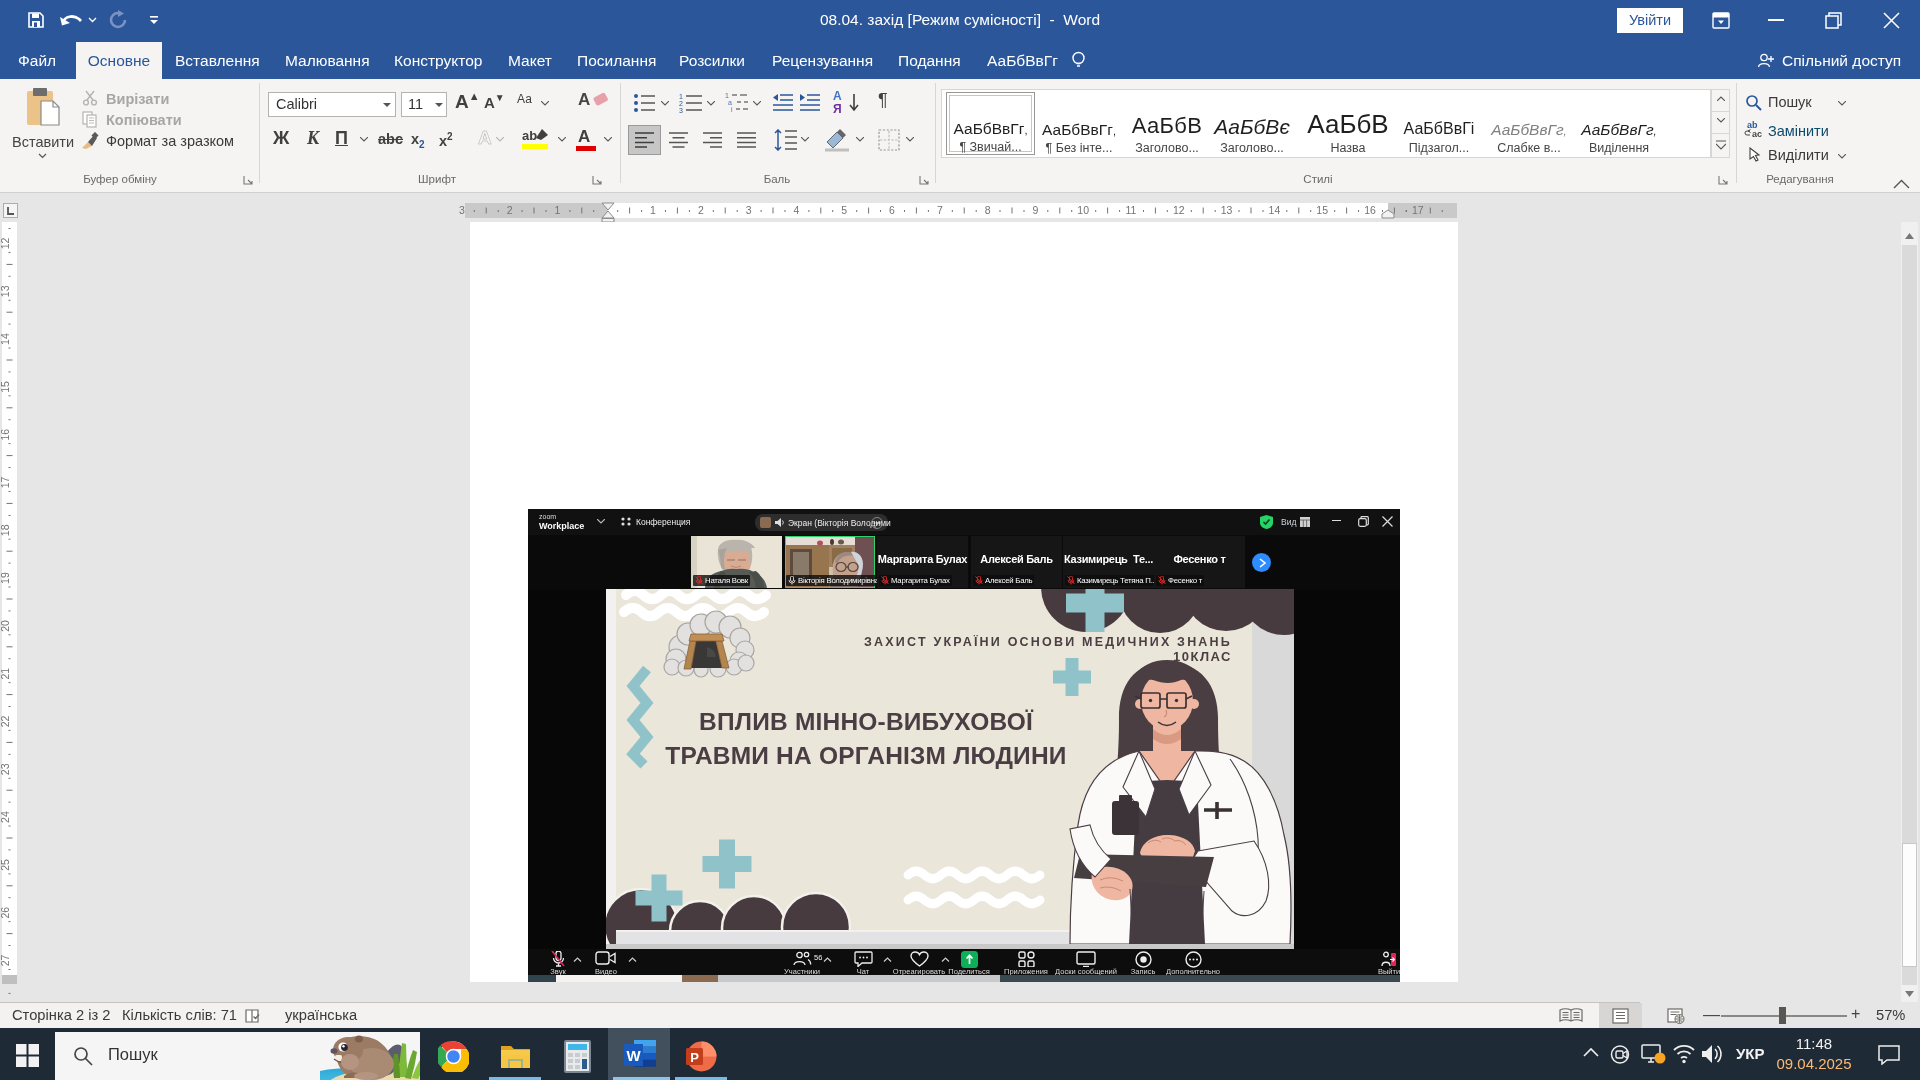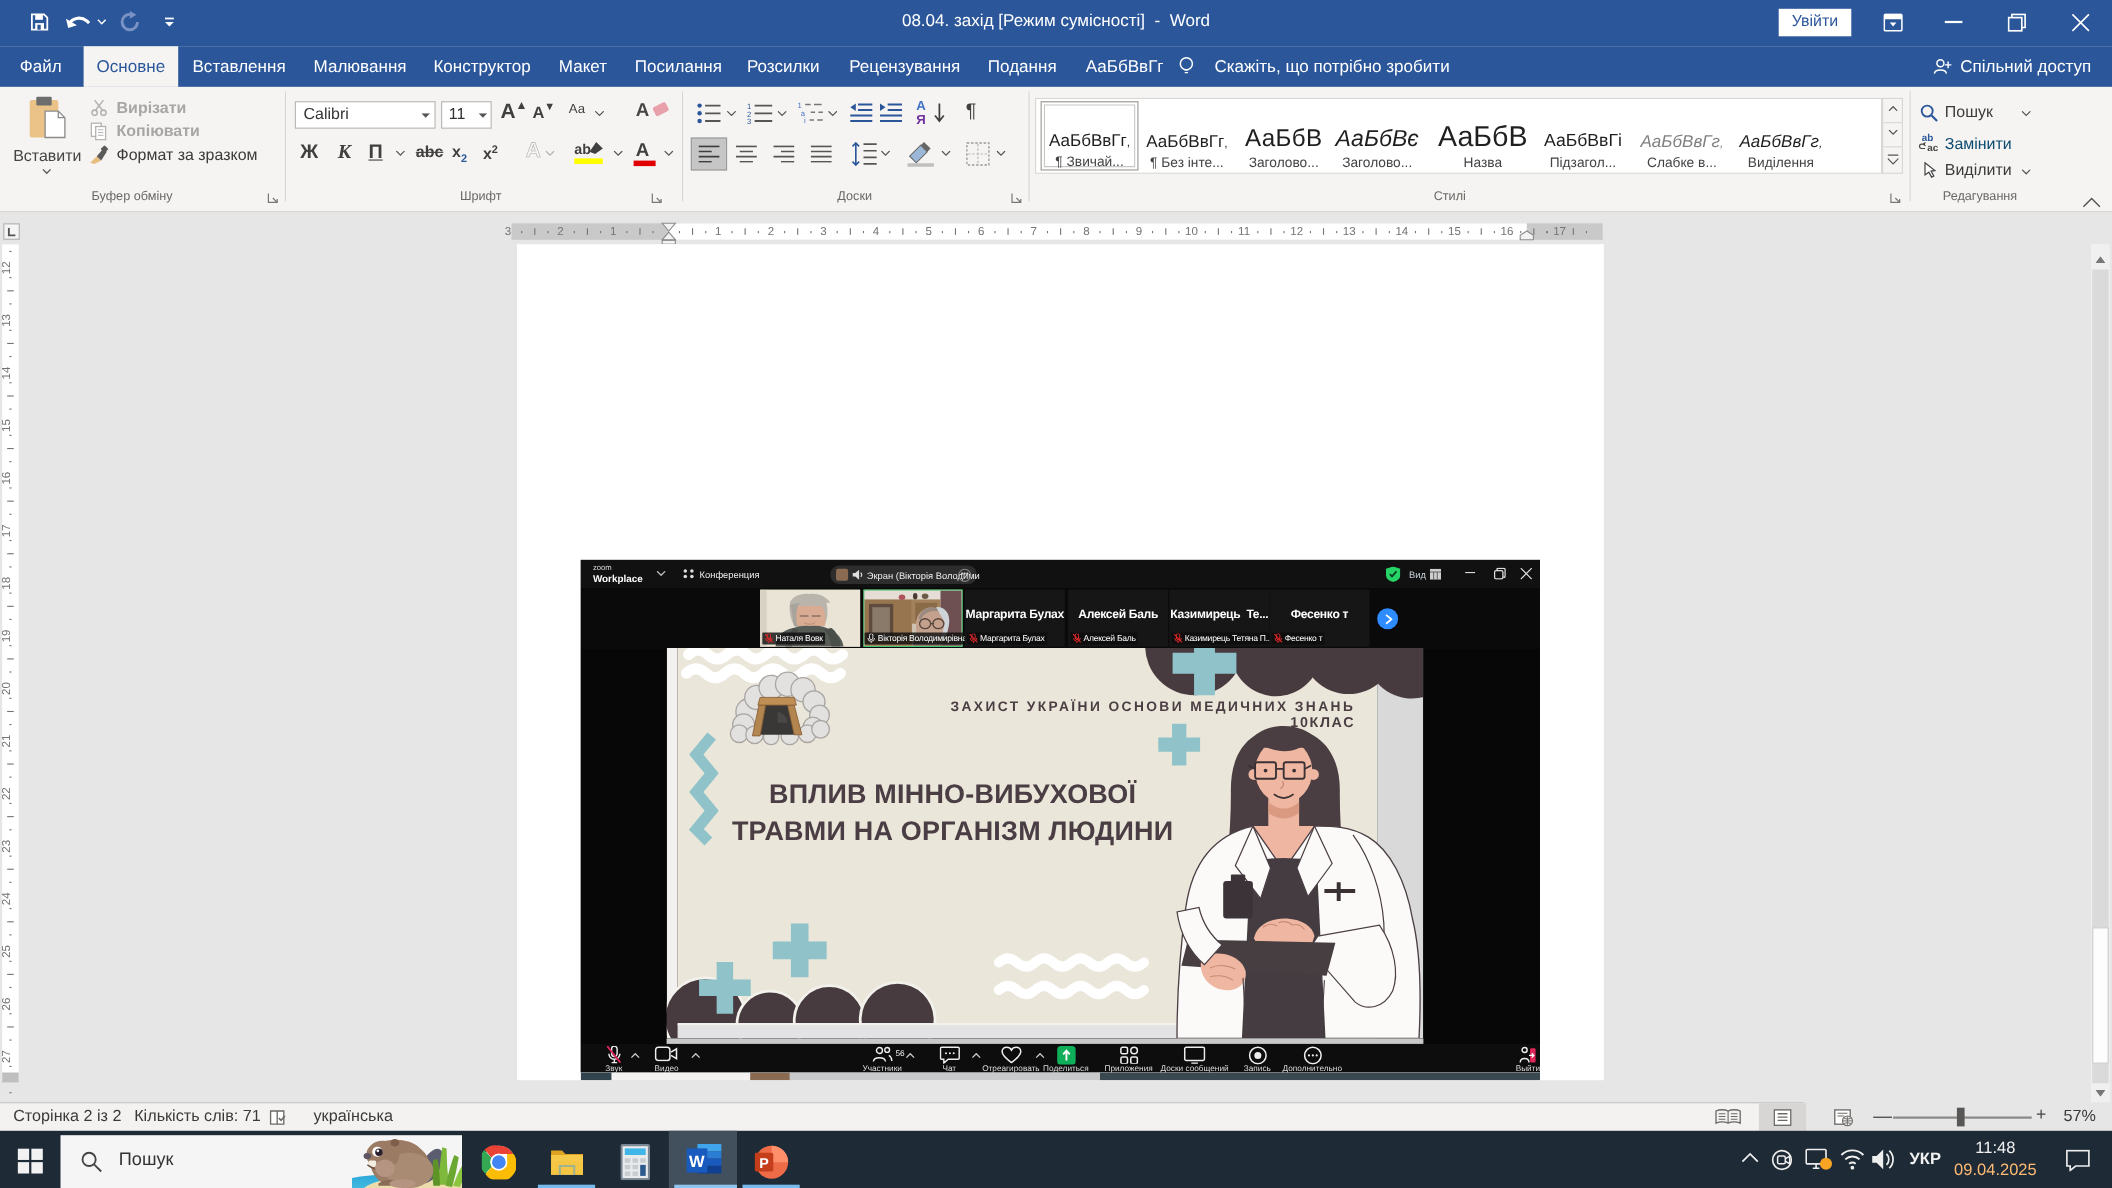--- a/index.html
+++ b/index.html
@@ -91,21 +91,20 @@
     <div class="tab" style="left:508px;width:42px">Макет</div>
     <div class="tab" style="left:577px;width:74px">Посилання</div>
     <div class="tab" style="left:679px;width:66px">Розсилки</div>
     <div class="tab" style="left:772px;width:99px">Рецензування</div>
     <div class="tab" style="left:898px;width:62px">Подання</div>
     <div class="tab" style="left:987px;width:54px">АаБбВвГг</div>
     <svg class="abs" style="left:1070px;top:8px" width="17" height="22" viewBox="0 0 17 22">
       <circle cx="8.5" cy="8" r="5.5" fill="none" stroke="#fff" stroke-width="1.4"></circle>
       <path d="M6.5 13.5 h4 M7 16 h3" stroke="#fff" stroke-width="1.3"></path>
     </svg>
-    <div class="tab" style="left:1104px;width:230px;text-align:left">Скажіть, що потрібно зробити</div>
     <svg class="abs" style="left:1757px;top:10px" width="19" height="18" viewBox="0 0 19 18">
       <circle cx="7" cy="5.5" r="3.2" fill="none" stroke="#fff" stroke-width="1.3"></circle>
       <path d="M1.5 15 C2 10.5, 12 10.5, 12.5 15" fill="none" stroke="#fff" stroke-width="1.3"></path>
       <path d="M14 4 v6 M11 7 h6" stroke="#fff" stroke-width="1.3"></path>
     </svg>
     <div class="tab" style="left:1782px;width:130px;text-align:left">Спільний доступ</div>
   </div>
   <div id="ribbon">
 
     <svg class="abs" style="left:23px;top:8px" width="40" height="44" viewBox="0 0 40 44">
@@ -265,21 +264,21 @@
     <svg class="abs" style="left:856px;top:58px" width="8" height="5" viewBox="0 0 8 5">
         <path d="M0 0 L4 4 L8 0" fill="none" stroke="#555" stroke-width="1.1"></path>
       </svg>
     <svg class="abs" style="left:878px;top:50px" width="22" height="22" viewBox="0 0 22 22">
       <rect x="1" y="1" width="20" height="20" fill="none" stroke="#9a9896" stroke-width="1.2" stroke-dasharray="2.2 1.6"></rect>
       <path d="M11 2 v18 M2 11 h18" stroke="#b9b7b5" stroke-width="1.1" stroke-dasharray="2.2 1.6"></path>
     </svg>
     <svg class="abs" style="left:906px;top:58px" width="8" height="5" viewBox="0 0 8 5">
         <path d="M0 0 L4 4 L8 0" fill="none" stroke="#555" stroke-width="1.1"></path>
       </svg>
-    <div class="glabel" style="left:697px;width:160px">Доски</div>
+    <div class="glabel" style="left:697px;width:160px">Баль</div>
     <svg class="launcher" style="left:918px" viewBox="0 0 12 12">
         <path d="M2 2 v8 h8 M6 6 l4 4 M10 7 v3 h-3" stroke="#777" stroke-width="1.1" fill="none"></path>
       </svg>
     <div class="gsep" style="left:935px"></div>
 
     <div class="abs" style="left:941px;top:10px;width:770px;height:69px;background:#fff;border:1px solid #d8d6d4"></div>
     <div class="abs" style="left:1711px;top:10px;width:19px;height:69px;background:#f5f4f2;border:1px solid #d8d6d4">
       <svg class="abs" style="left:5px;top:6px" width="8" height="5" viewBox="0 0 8 5">
           <path d="M0 5 L4 1 L8 5" fill="none" stroke="#555" stroke-width="1.1"></path>
         </svg>

